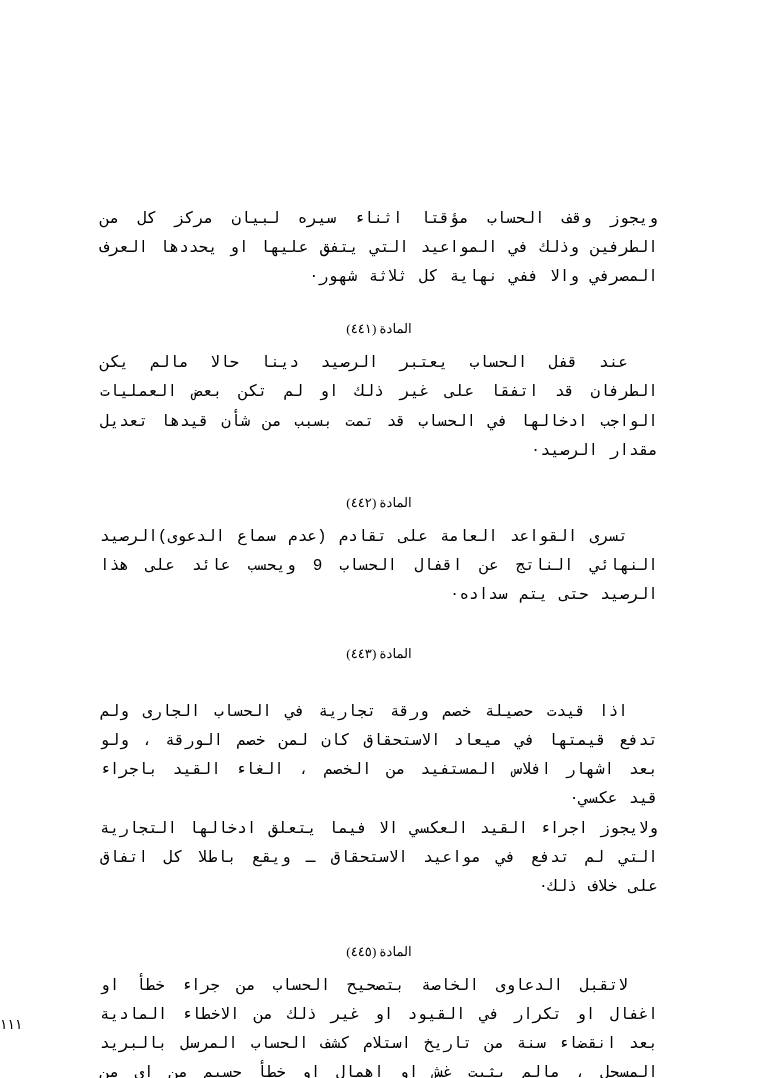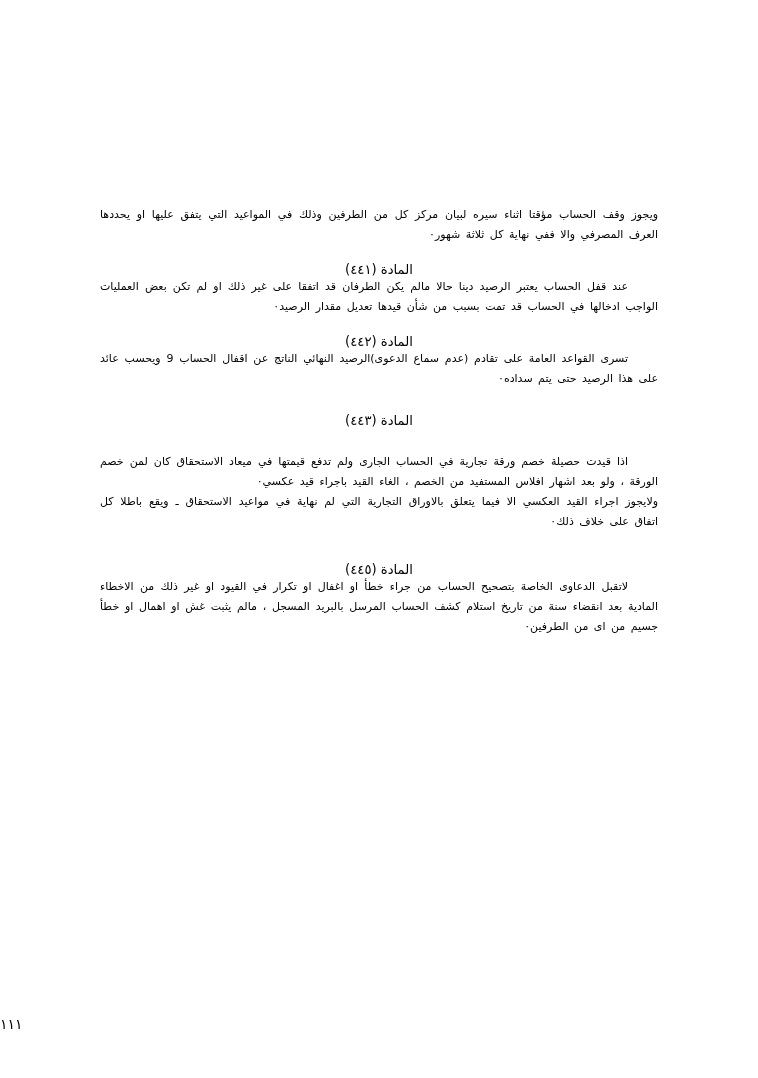--- a/index.html
+++ b/index.html
@@ -23,36 +23,38 @@
     height: 1078px;
     box-sizing: border-box;
     padding: 205px 100px 0 100px;
   }
   .doc-body {
     direction: rtl;
     text-align: justify;
     text-align-last: right;
   }
   .para {
-    font-size: 11px;
+    font-size: 16px;
     line-height: 1.82;
     letter-spacing: 0.6px;
     word-spacing: 2px;
     margin: 0;
     text-align: justify;
     text-align-last: right;
     direction: rtl;
+    font-family: Liberation Mono, monospace;
   }
   .article-heading {
     font-size: 13.2px;
     text-align: center;
     text-align-last: center;
     letter-spacing: 0.8px;
-    margin: 0;
+    margin: 12px;
     direction: rtl;
+    font-family: Liberation Serif, serif;
   }
   .gap-md { height: 17px; }
   .gap-lg { height: 24px; }
   .gap-xl { height: 30px; }
   .indent {
     text-indent: 30px;
   }
   .page-number {
     position: absolute;
     bottom: 46px;
@@ -80,21 +82,21 @@
 
     <div class="gap-md"></div>
     <p class="article-heading">المادة (٤٤٢)</p>
     <p class="para indent">تسرى القواعد العامة على تقادم (عدم سماع الدعوى)الرصيد النهائي الناتج عن اقفال الحساب 9 ويحسب عائد على هذا الرصيد حتى يتم سداده٠</p>
 
     <div class="gap-lg"></div>
     <p class="article-heading">المادة (٤٤٣)</p>
 
     <div class="gap-lg"></div>
     <p class="para indent">اذا قيدت حصيلة خصم ورقة تجارية في الحساب الجارى ولم تدفع قيمتها في ميعاد الاستحقاق كان لمن خصم الورقة ، ولو بعد اشهار افلاس المستفيد من الخصم ، الغاء القيد باجراء قيد عكسي٠</p>
-    <p class="para">ولايجوز اجراء القيد العكسي الا فيما يتعلق بالاوراق التجارية التي لم نهاية في مواعيد الاستحقاق ـ ويقع باطلا كل اتفاق على خلاف ذلك٠</p>
+    <p class="para">ولايجوز اجراء القيد العكسي الا فيما يتعلق ادخالها التجارية التي لم تدفع في مواعيد الاستحقاق ـ ويقع باطلا كل اتفاق على خلاف ذلك٠</p>
 
     <div class="gap-xl"></div>
     <p class="article-heading">المادة (٤٤٥)</p>
     <p class="para indent">لاتقبل الدعاوى الخاصة بتصحيح الحساب من جراء خطأ او اغفال او تكرار في القيود او غير ذلك من الاخطاء المادية بعد انقضاء سنة من تاريخ استلام كشف الحساب المرسل بالبريد المسجل ، مالم يثبت غش او اهمال او خطأ جسيم من اى من الطرفين٠</p>
 
   </div>
 </div>
 
 <div class="page-number">١١١</div>
 

